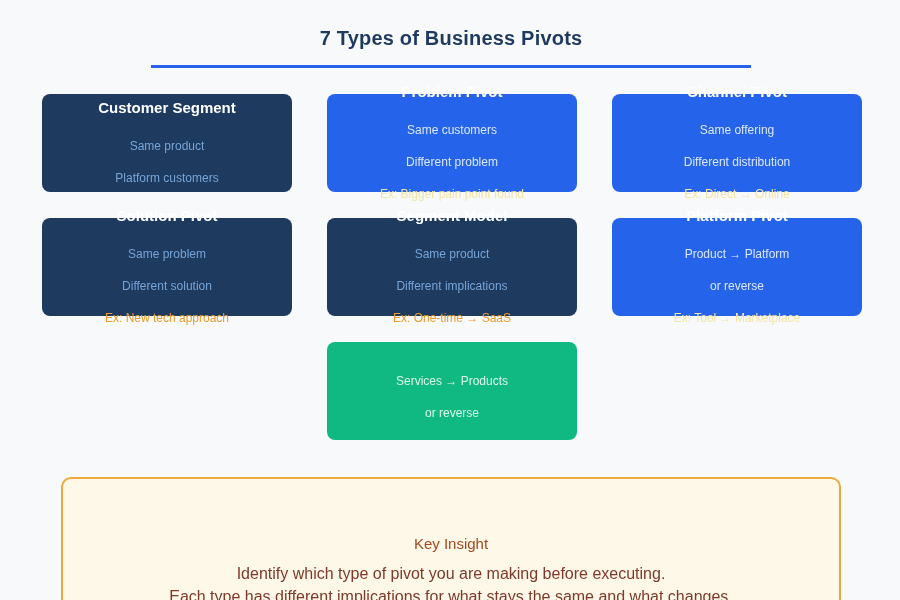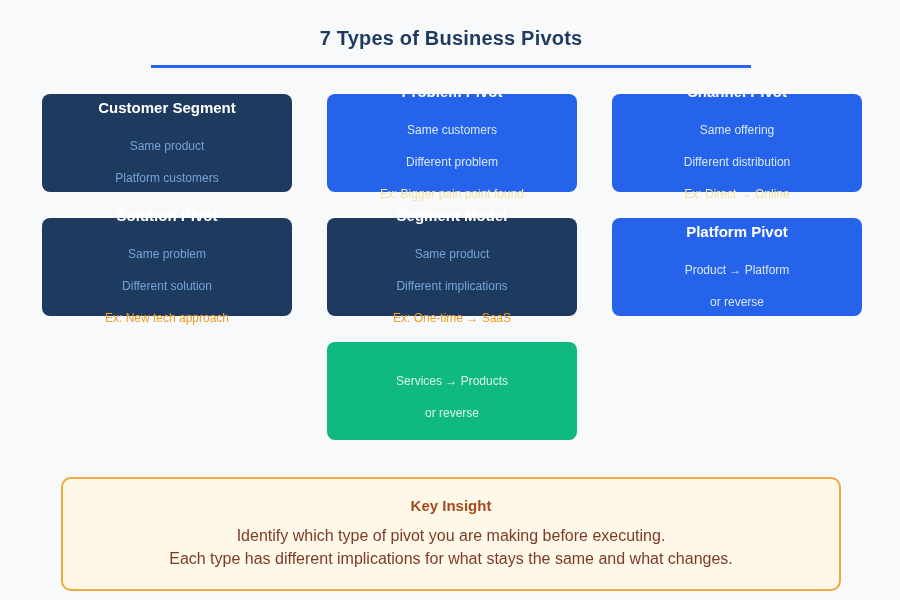--- a/index.html
+++ b/index.html
@@ -48,21 +48,21 @@
 
   .insight {
     width: 780px;
     margin: 36px auto 0;
     background: #fdf8e7;
     border: 2px solid #eda93c;
     border-radius: 10px;
     padding: 17px 20px 19px;
     text-align: center;
   }
-  .insight-title { color: #a5491f; font-weight: bold; font-size: 15px; margin-bottom: 9px; }
+  .insight-title { color: #a5491f; font-weight: normal; font-size: 15px; margin-bottom: 9px; margin-top: 38px; }
   .insight-line { color: #7f392b; font-size: 16px; line-height: 21px; }
 </style>
 </head>
 <body>
 
 <div class="header">
   <div class="page-title">7 Types of Business Pivots</div>
   <div class="title-underline"></div>
 </div>
 
@@ -99,20 +99,21 @@
     <div class="card-title">Segment Model</div>
     <div class="card-line">Same product</div>
     <div class="card-line">Different implications</div>
     <div class="card-ex">Ex: One-time → SaaS</div>
   </div>
 
   <div class="card blue">
     <div class="card-title">Platform Pivot</div>
     <div class="card-line">Product → Platform</div>
     <div class="card-line">or reverse</div>
+    <div class="card-ex">Ex: Tool → Marketplace</div>
   </div>
 
   <div class="card green">
     <div class="card-line">Services → Products</div>
     <div class="card-line">or reverse</div>
   </div>
 
 </div>
 
 <div class="insight">

